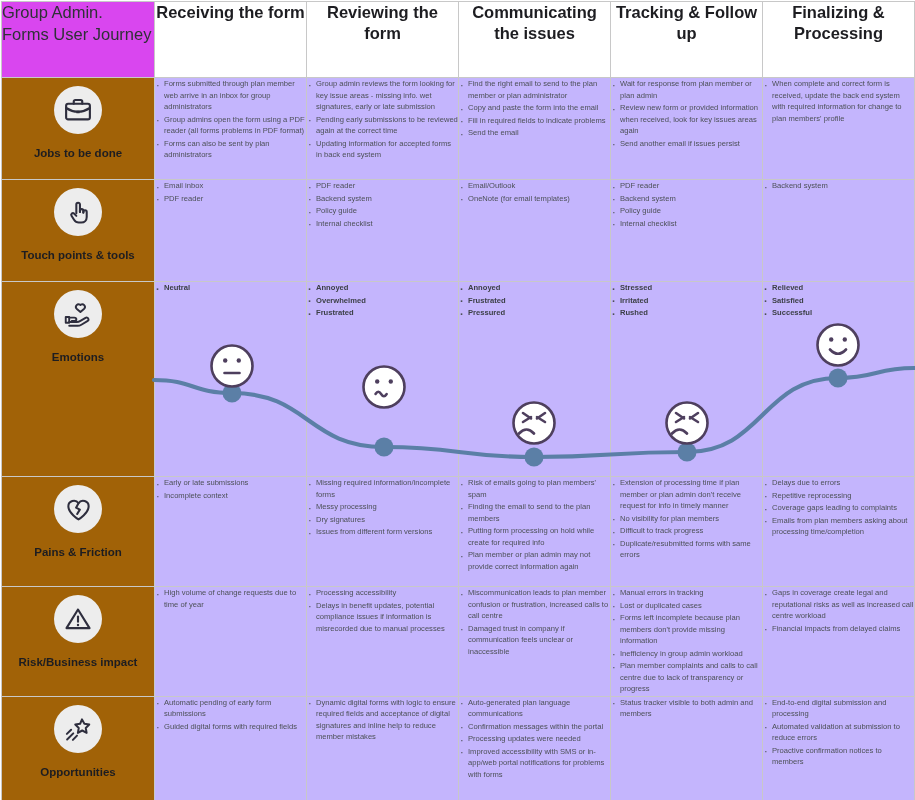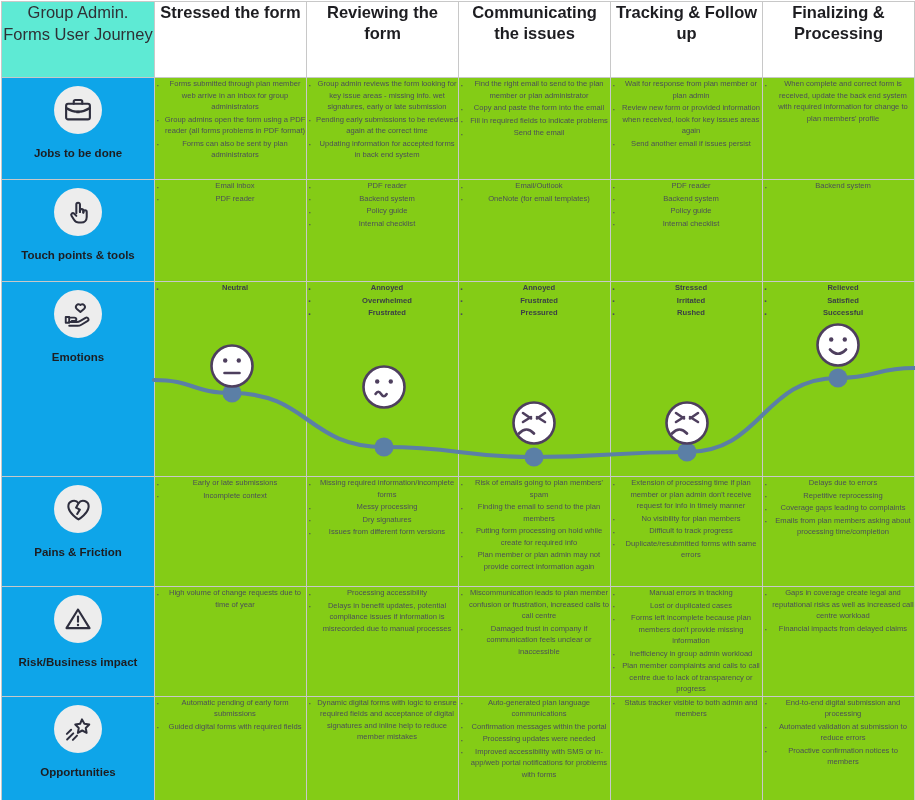--- a/index.html
+++ b/index.html
@@ -25,23 +25,22 @@
     border: 1px solid #c8c8c8;
     vertical-align: top;
     padding: 0;
   }
   
   col.c-label { width: 153px; }
   col.c-stage { width: 152px; }
 
   
   td.hdr-title {
-    background: #5eead4;
+    background: #d946ef;
     border: 1px solid #b0bcca;
-    text-align: center;
     vertical-align: middle;
     padding: 6px 8px;
   }
   .hdr-title-text {
     font-size: 16.5px;
     color: #2f3136;
     line-height: 1.32;
     font-weight: 400;
   }
   td.hdr-stage {
@@ -54,21 +53,21 @@
     font-size: 16.5px;
     font-weight: bold;
     color: #1d1d21;
     line-height: 1.3;
   }
 
   
   td.row-label {
     text-align: center;
     vertical-align: middle;
-    background: #0ea5e9;
+    background: #a16207;
   }
   .rl-inner {
     display: flex;
     flex-direction: column;
     align-items: center;
     justify-content: center;
     height: 100%;
     padding: 8px 4px;
   }
   .icon-circle {
@@ -85,22 +84,21 @@
   .row-label-text {
     font-size: 11.5px;
     font-weight: bold;
     color: #1d1d21;
     line-height: 1.25;
   }
 
   
   td.cell {
     padding: 6px 7px 6px 5px;
-    background: #84cc16;
-    text-align: center;
+    background: #c4b5fd;
   }
   ul.bullets {
     margin: 0;
     padding: 0;
     list-style: none;
   }
   ul.bullets li {
     position: relative;
     padding-left: 9px;
     margin: 0 0 1px 0;
@@ -144,21 +142,21 @@
     </colgroup>
     <tbody id="table-body">
         <tr style="height: 76px;">
           <td class="hdr-title">
      <div class="hdr-title-text">
        <span>Group Admin.</span><br>
        <span>Forms User Journey</span>
      </div>
    </td>
           <td class="hdr-stage">
-       <div class="hdr-stage-text">Stressed the form</div>
+       <div class="hdr-stage-text">Receiving the form</div>
      </td>
           <td class="hdr-stage">
        <div class="hdr-stage-text">Reviewing the form</div>
      </td>
           <td class="hdr-stage">
        <div class="hdr-stage-text">Communicating the issues</div>
      </td>
           <td class="hdr-stage">
        <div class="hdr-stage-text">Tracking &amp; Follow up</div>
      </td>

